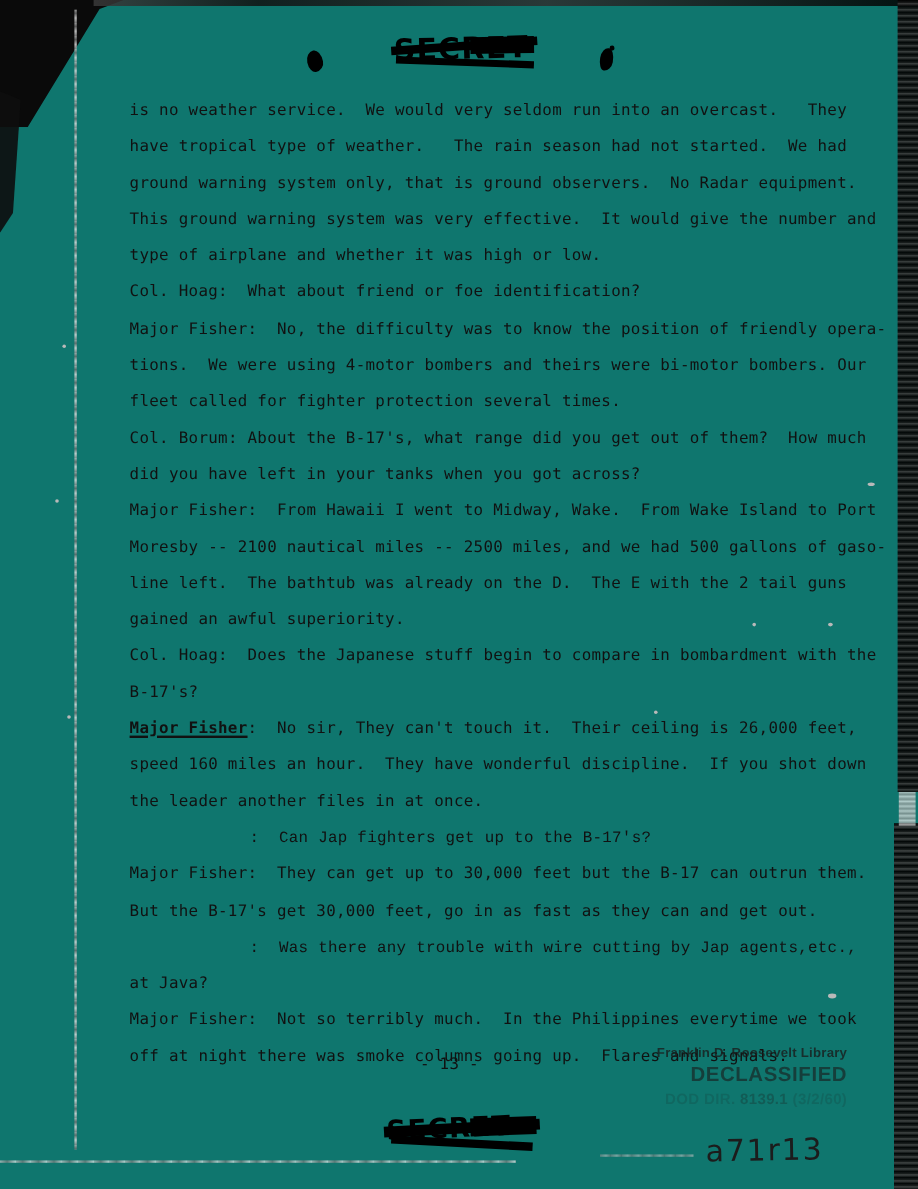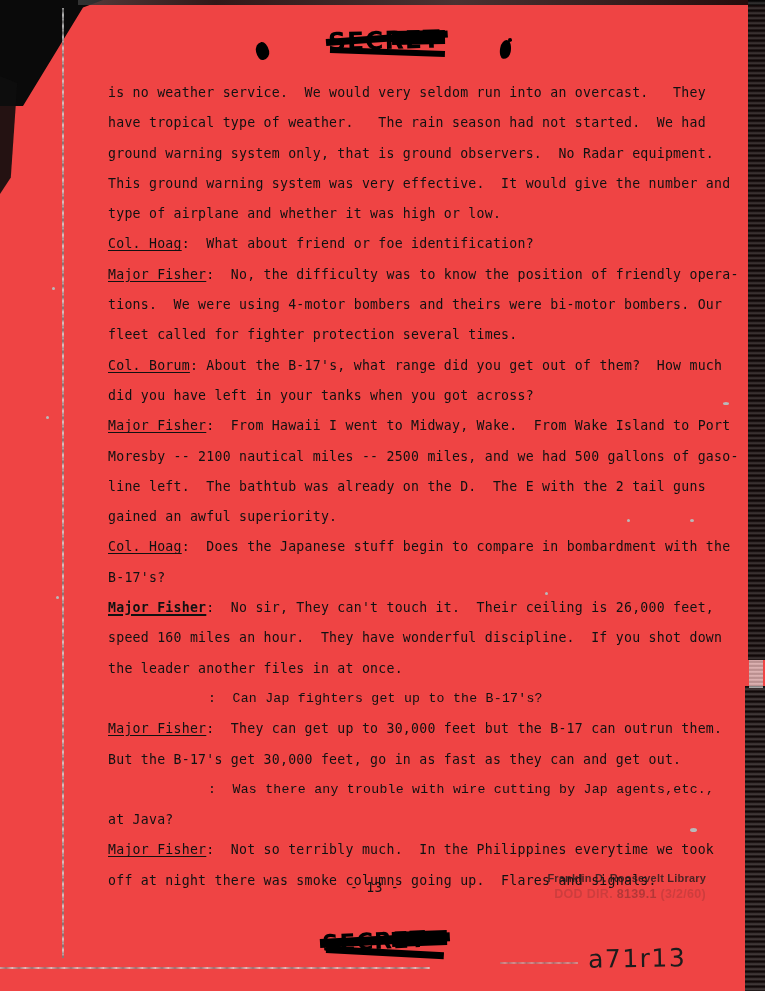--- a/index.html
+++ b/index.html
@@ -5,21 +5,21 @@
 <style>
   html, body {
     margin: 0;
     padding: 0;
     background: #2b2b2b;
   }
   .page {
     position: relative;
     width: 765px;
     height: 991px;
-    background: #ef4444;
+    background: #0f766e;
     overflow: hidden;
     font-family: "DejaVu Sans Mono", "Liberation Mono", monospace;
   }
 
   
   .scan-corner-dark {
     position: absolute;
     left: -10px; top: -14px;
     width: 150px; height: 120px;
     background: #0a0a0a;
@@ -132,21 +132,20 @@
     top: 78px;
     width: 590px;
     color: #111;
     font-size: 13.2px;
     line-height: 30.3px;
     letter-spacing: .25px;
     white-space: pre;
   }
   .line { height: 30.3px; }
   .spk {
-    text-decoration: underline;
     text-underline-offset: 2px;
   }
   .spk-heavy {
     text-decoration: underline;
     text-decoration-thickness: 2px;
     text-underline-offset: 2px;
     font-weight: bold;
   }
   .indent-q { padding-left: 100px; font-family: Liberation Mono, monospace; }
 
@@ -255,20 +254,21 @@
     <span>- 13 -</span>
   </div>
 
   <div class="stamp-secret" id="secret-bottom">SECRET</div>
   <div class="strike" id="strike-bot-1"></div>
   <div class="strike" id="strike-bot-2"></div>
   <div class="strike" id="strike-bot-3"></div>
 
   <div class="fdr-stamp">
     <div class="fdr-line1">Franklin D. Roosevelt Library</div>
+    <div class="fdr-line2">DECLASSIFIED</div>
     <div class="fdr-line3">
       <span class="fdr-fade-a">DOD DIR.</span>
       <span class="fdr-fade-b">8139.1</span>
       <span class="fdr-fade-a">(3/2/60)</span>
     </div>
   </div>
 
   <div class="hand-rule"></div>
   <div class="handwritten">a71r13</div>
 

